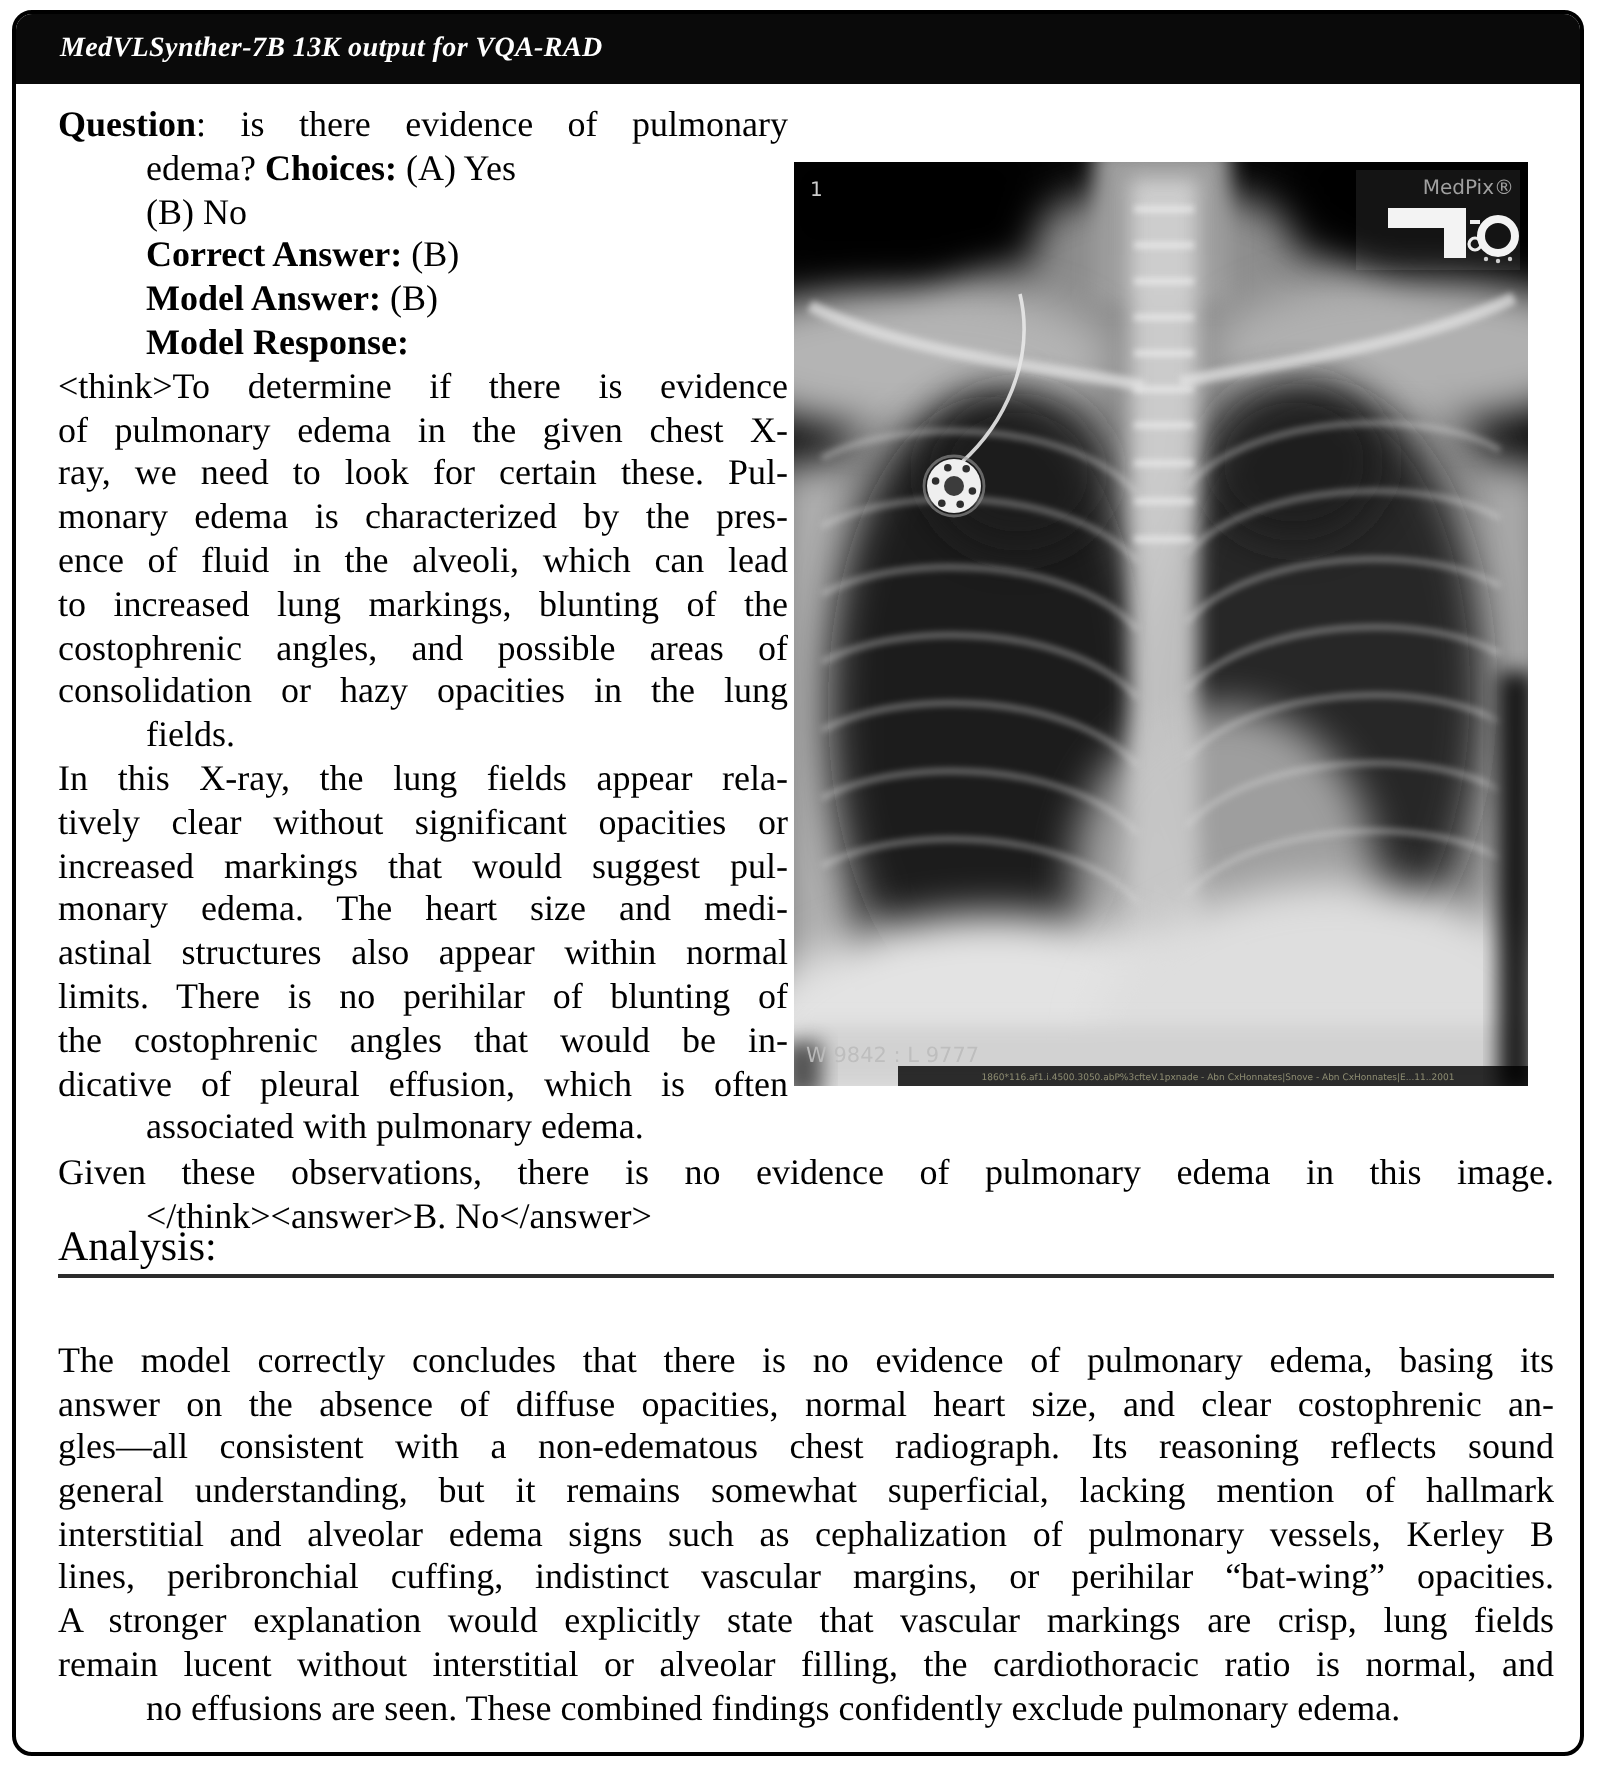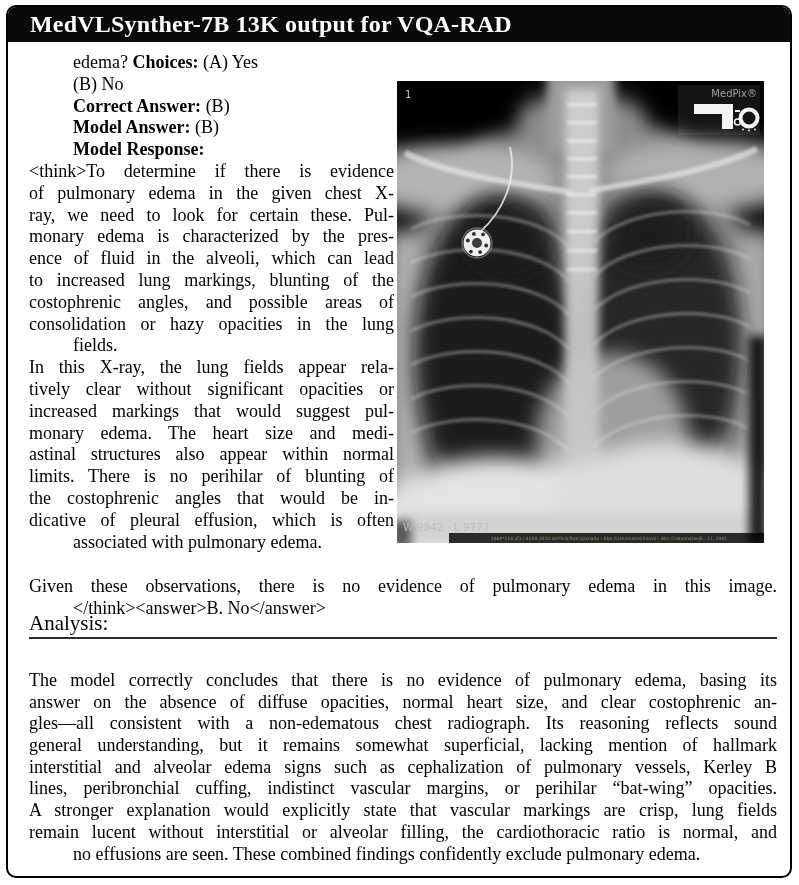--- a/index.html
+++ b/index.html
@@ -1,21 +1,21 @@
 <!DOCTYPE html>
 <html><head>
 <meta charset="utf-8">
 <style>
   html,body{margin:0;padding:0;background:#fff;}
   body{width:799px;height:885px;position:relative;font-family:"Liberation Serif",serif;color:#000;}
   .frame{position:absolute;left:6px;top:5px;width:786px;height:873px;box-sizing:border-box;
          border:2.5px solid #000;border-radius:10px;background:#fff;overflow:hidden;}
   .titlebar{position:absolute;left:0;top:0;width:100%;height:35px;background:#0a0a0a;
             display:flex;align-items:center;box-sizing:border-box;padding-left:22px;}
-  .titlebar .t{color:#fff;font-weight:bold;font-size:24px;letter-spacing:.2px;}
+  .titlebar .t{color:#fff;font-weight:bold;font-size:14px;letter-spacing:.2px;font-style:italic;}
   .leftcol{position:absolute;left:21px;top:45px;width:365px;}
   .fulllines{position:absolute;left:21px;top:569px;width:748px;}
   .tline{font-size:18px;line-height:21.8px;height:21.8px;text-align:justify;text-align-last:justify;
          text-justify:inter-word;overflow:hidden;}
   .tline.last{text-align-last:left;margin-left:44px;}
   .tline .bold{font-weight:bold;}
   .divider{position:absolute;left:21px;top:630px;width:748px;height:2px;background:#2b2b2b;}
   .ahead{position:absolute;left:21px;top:604px;font-weight:normal;font-size:21px;}
   .analysis{position:absolute;left:21px;top:663px;width:748px;}
   .analysis .tline{font-size:18px;line-height:21.7px;height:21.7px;}
@@ -25,20 +25,21 @@
 </head>
 <body>
 
 <div class="frame">
 
   <div class="titlebar">
     <span class="t">MedVLSynther-7B 13K output for VQA-RAD</span>
   </div>
 
   <div class="leftcol">
+      <div class="tline"><span class="bold">Question</span><span>: is there evidence of pulmonary</span></div>
       <div class="tline last"><span>edema? </span><span class="bold">Choices:</span><span> (A) Yes</span></div>
       <div class="tline last"><span>(B) No</span></div>
       <div class="tline last"><span class="bold">Correct Answer:</span><span> (B)</span></div>
       <div class="tline last"><span class="bold">Model Answer:</span><span> (B)</span></div>
       <div class="tline last"><span class="bold">Model Response:</span></div>
       <div class="tline"><span>&lt;think&gt;To determine if there is evidence</span></div>
       <div class="tline"><span>of pulmonary edema in the given chest X-</span></div>
       <div class="tline"><span>ray, we need to look for certain these. Pul-</span></div>
       <div class="tline"><span>monary edema is characterized by the pres-</span></div>
       <div class="tline"><span>ence of fluid in the alveoli, which can lead</span></div>

